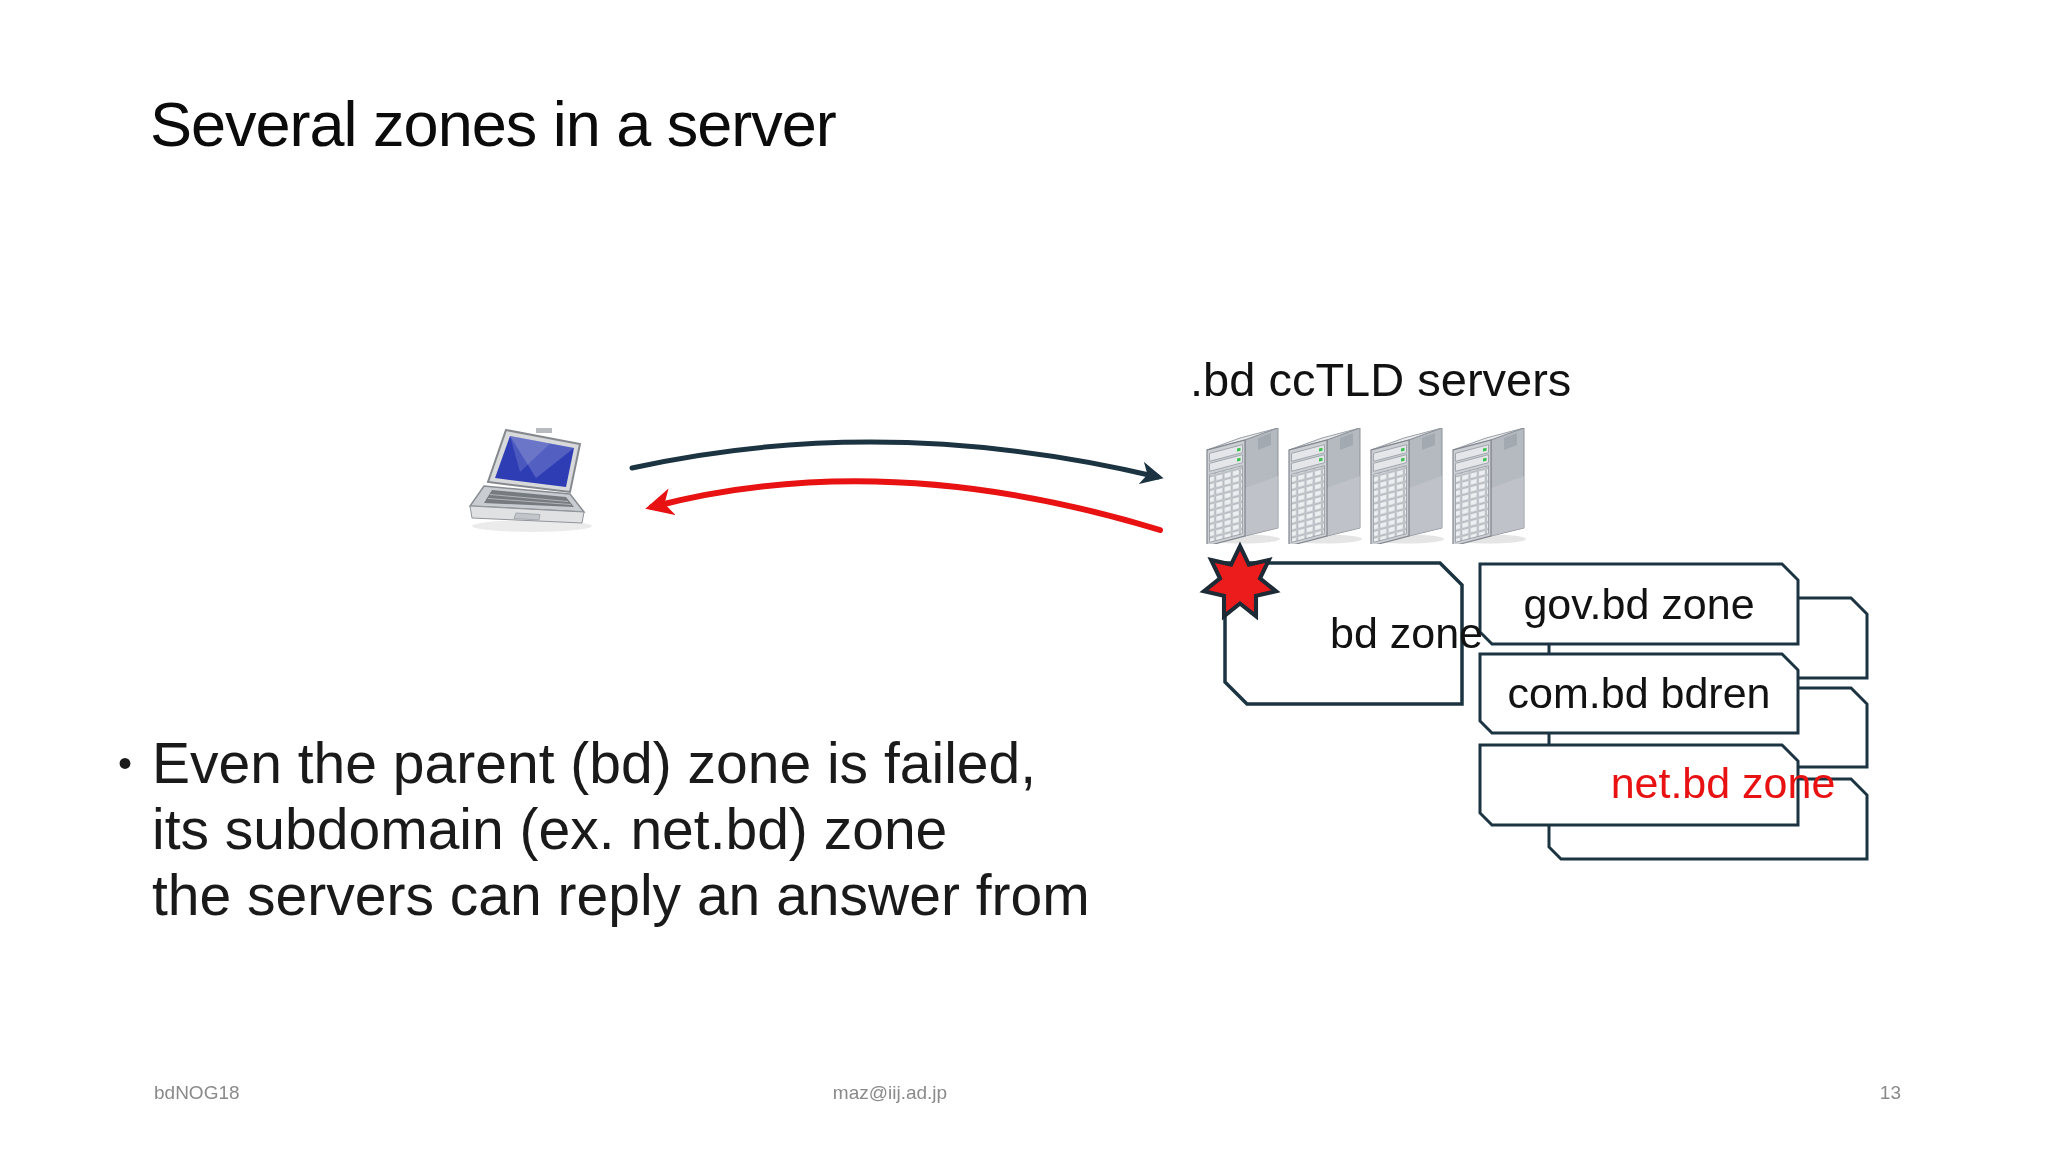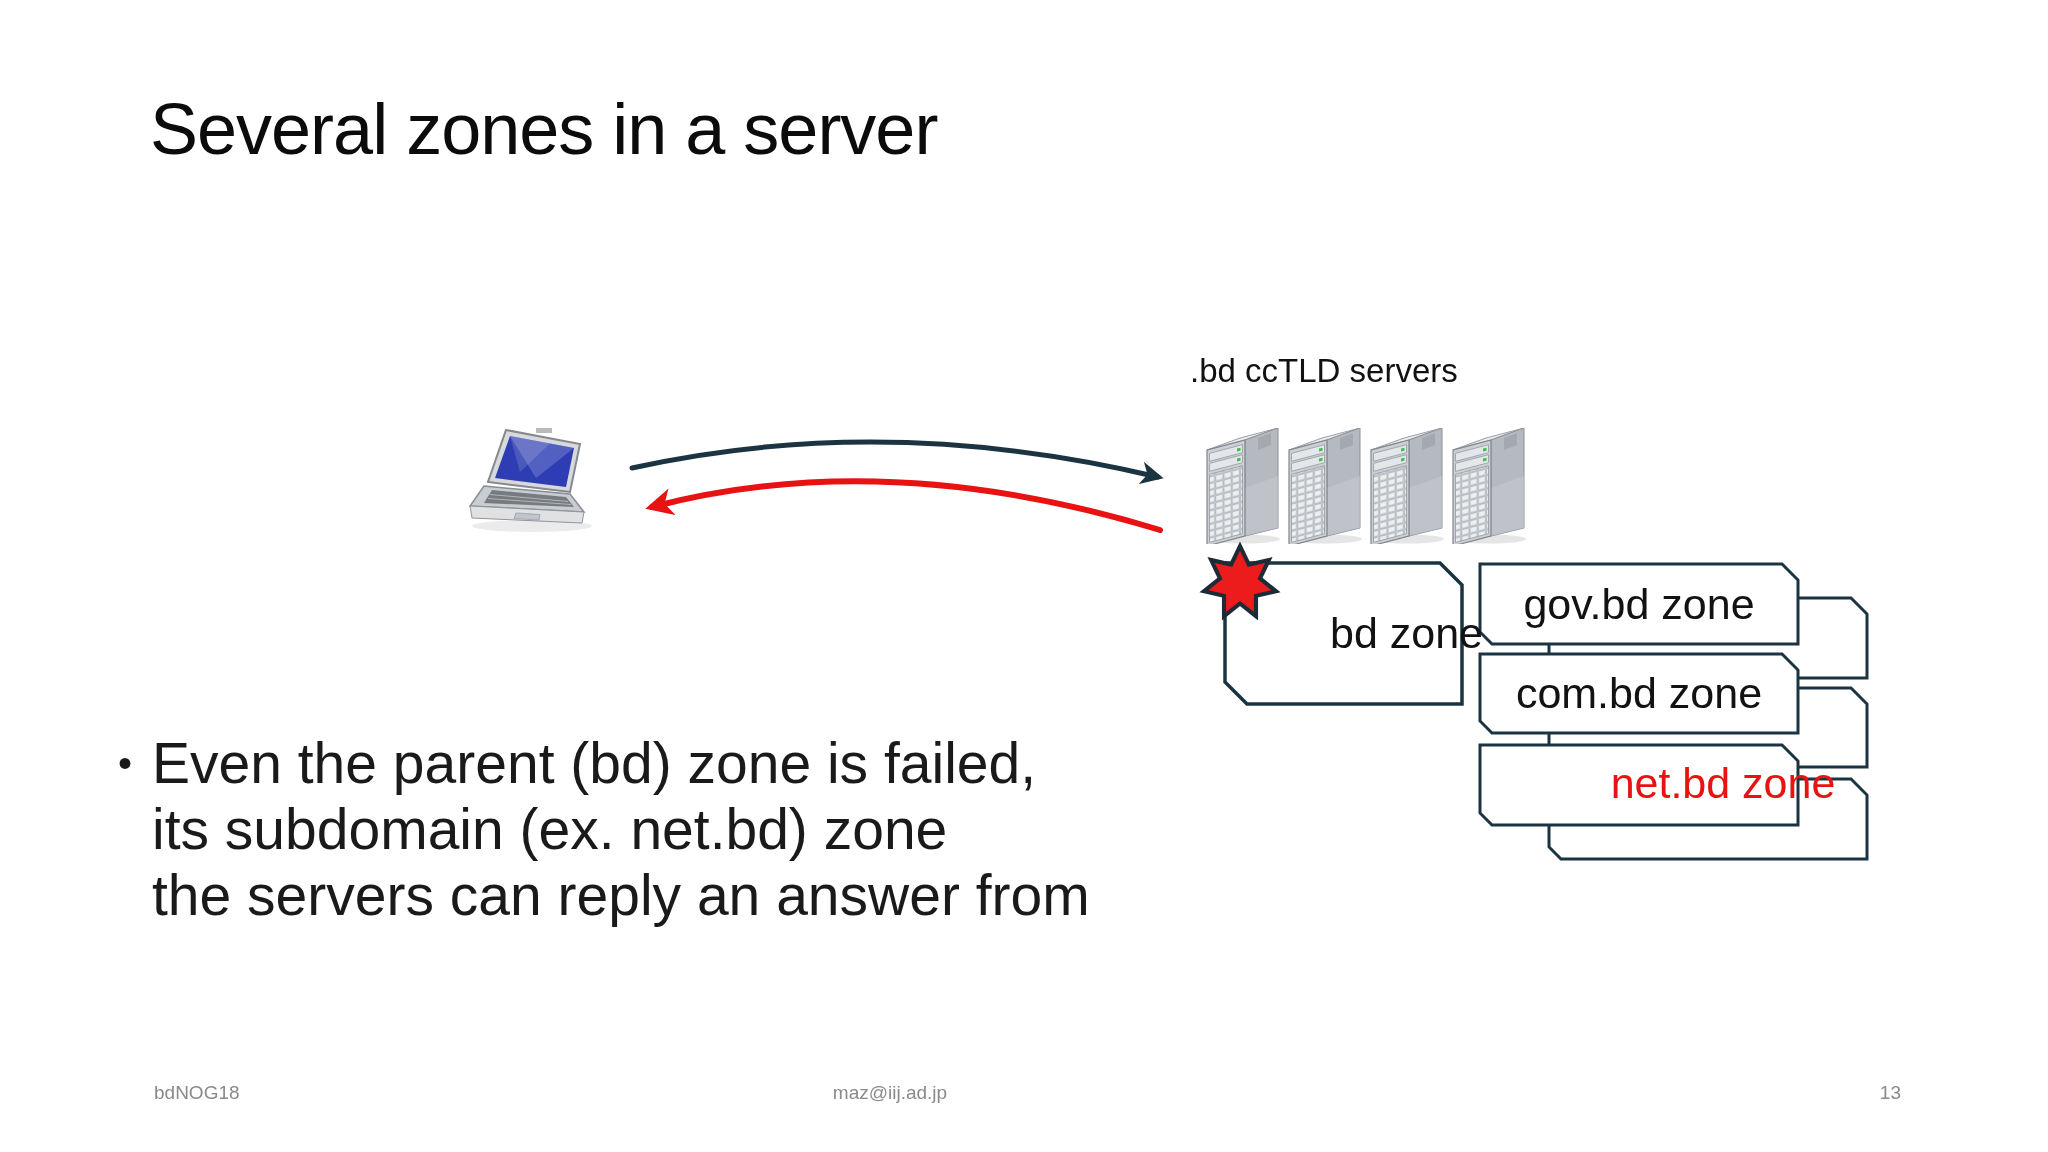--- a/index.html
+++ b/index.html
@@ -9,38 +9,38 @@
     height: 1152px;
     background: #ffffff;
     overflow: hidden;
     font-family: "Liberation Sans", sans-serif;
     color: #0b0b0b;
   }
   .abs { position: absolute; }
 
   .title {
     left: 150px; top: 88px;
-    font-size: 72px;
+    font-size: 63px;
     font-weight: 400;
     letter-spacing: -1px;
     color: #0b0b0b;
     white-space: nowrap;
   }
 
   .diagram-svg { left: 0; top: 0; width: 2048px; height: 1152px; }
 
   .query-label {
     left: 636px; top: 382px;
     font-size: 44px;
     color: #e81212;
     white-space: nowrap;
   }
   .servers-label {
     left: 1190px; top: 352px;
-    font-size: 33px;
+    font-size: 47px;
     color: #111111;
     white-space: nowrap;
   }
 
   .zone-label {
     display: flex; align-items: center; justify-content: center;
     font-size: 43px; color: #121212; text-align: center;
   }
   .zone-label.bd  { left: 1288px; top: 563px; width: 237px; height: 141px; }
   .zone-label.gov { left: 1480px; top: 564px; width: 318px; height: 80px; border-radius: 7px; }
@@ -144,21 +144,21 @@
 
     <g transform="translate(1199,542) scale(0.82)">
       <polygon points="50,5 60.85,27.5 85.2,21.9 74.4,44.4 93.9,60 69.5,65.6 69.5,90.5 50,75 30.5,90.5 30.5,65.6 6.1,60 25.6,44.4 14.8,21.9 39.15,27.5" fill="#ed1c1c" stroke="#1c2b36" stroke-width="5" stroke-linejoin="miter"></polygon>
     </g>
   </svg>
 
   <div class="abs servers-label">.bd ccTLD servers</div>
 
   <div class="abs zone-label bd">bd zone</div>
   <div class="abs zone-label gov">gov.bd zone</div>
-  <div class="abs zone-label com">com.bd zone</div>
+  <div class="abs zone-label com">com.bd bdren</div>
   <div class="abs zone-label net">net.bd zone</div>
 
   <div class="abs bullet-block">
     <span class="bullet-marker">•</span>
     <div class="bullet-lines">
       <div>Even the parent (bd) zone is failed,</div>
       <div>its subdomain (ex. net.bd) zone</div>
       <div>the servers can reply an answer from</div>
     </div>
   </div>

